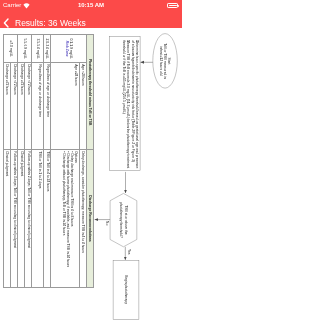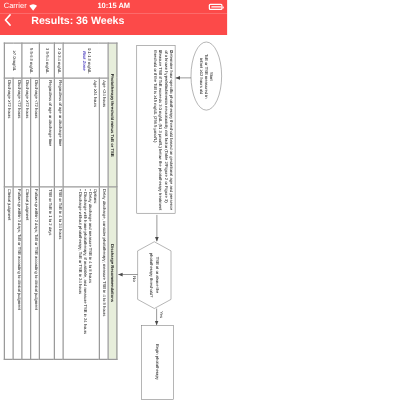--- a/index.html
+++ b/index.html
@@ -6,21 +6,21 @@
 body{width:182px;height:323px;overflow:hidden;font-family:"Liberation Sans",sans-serif;}
 #app{position:relative;width:182px;height:323px;overflow:hidden;background:#fff;}
 .statusbar{position:absolute;left:0;top:0;width:182px;height:11px;background:#fc4a49;color:#fff;}
 .sb-left{position:absolute;left:3px;top:0;height:11px;display:flex;align-items:center;gap:1.5px;}
 .sb-carrier{font-size:6px;line-height:11px;}
 .sb-time{position:absolute;left:0;right:0;top:0;text-align:center;font-size:6px;font-weight:bold;line-height:11px;}
 .sb-batt{position:absolute;right:4px;top:3px;width:11px;height:5px;border:0.6px solid #fff;border-radius:1.2px;box-sizing:border-box;}
 .sb-batt:after{content:"";position:absolute;right:-2px;top:1.4px;width:1.2px;height:2px;background:#fff;border-radius:0 1px 1px 0;}
 .sb-fill{position:absolute;left:0.6px;top:0.6px;bottom:0.6px;width:8.5px;background:#fff;border-radius:0.4px;}
 .navbar{position:absolute;left:0;top:11px;width:182px;height:17px;background:#fc4a49;}
-.nav-back{position:absolute;left:3px;top:0;height:17px;display:flex;align-items:flex-start;gap:16px;color:#fff;font-weight:bold;}
+.nav-back{position:absolute;left:3px;top:0;height:17px;display:flex;align-items:flex-end;gap:6px;color:#fff;}
 .nav-title{font-size:8.5px;color:#fff;}
 .pagewrap{position:absolute;left:0;top:28px;width:182px;height:295px;overflow:hidden;background:#fff;}
 .page{position:absolute;left:0;top:0;width:295px;height:182px;background:#fff;
   transform-origin:0 0;transform:translate(182px,0) rotate(90deg);}
 .tbl{position:absolute;left:6.3px;top:87.8px;width:252.7px;
   border-collapse:collapse;table-layout:fixed;font-size:3.3px;}
 .tbl td,.tbl th{border:0.35px solid #9a9a9a;padding:0.7px 1.2px;vertical-align:top;
   font-weight:normal;text-align:left;line-height:1.25;color:#1a1a1a;}
 .tbl th{background:#e7eedb;font-weight:bold;text-align:center;vertical-align:middle;padding:1px;}
 .tbl td.c-range{text-align:center;vertical-align:middle;}

